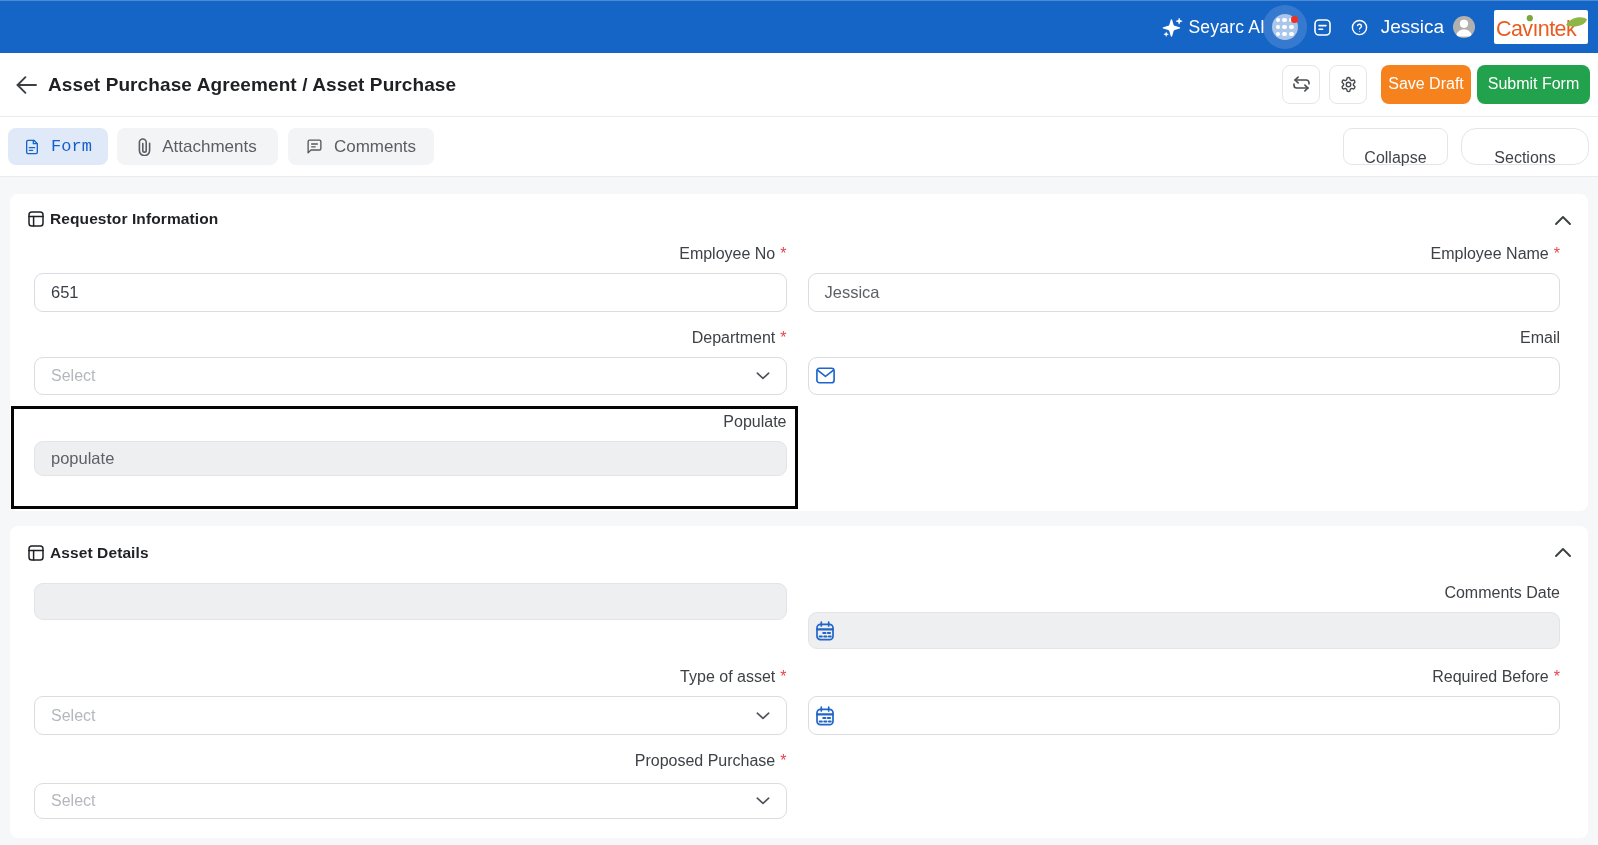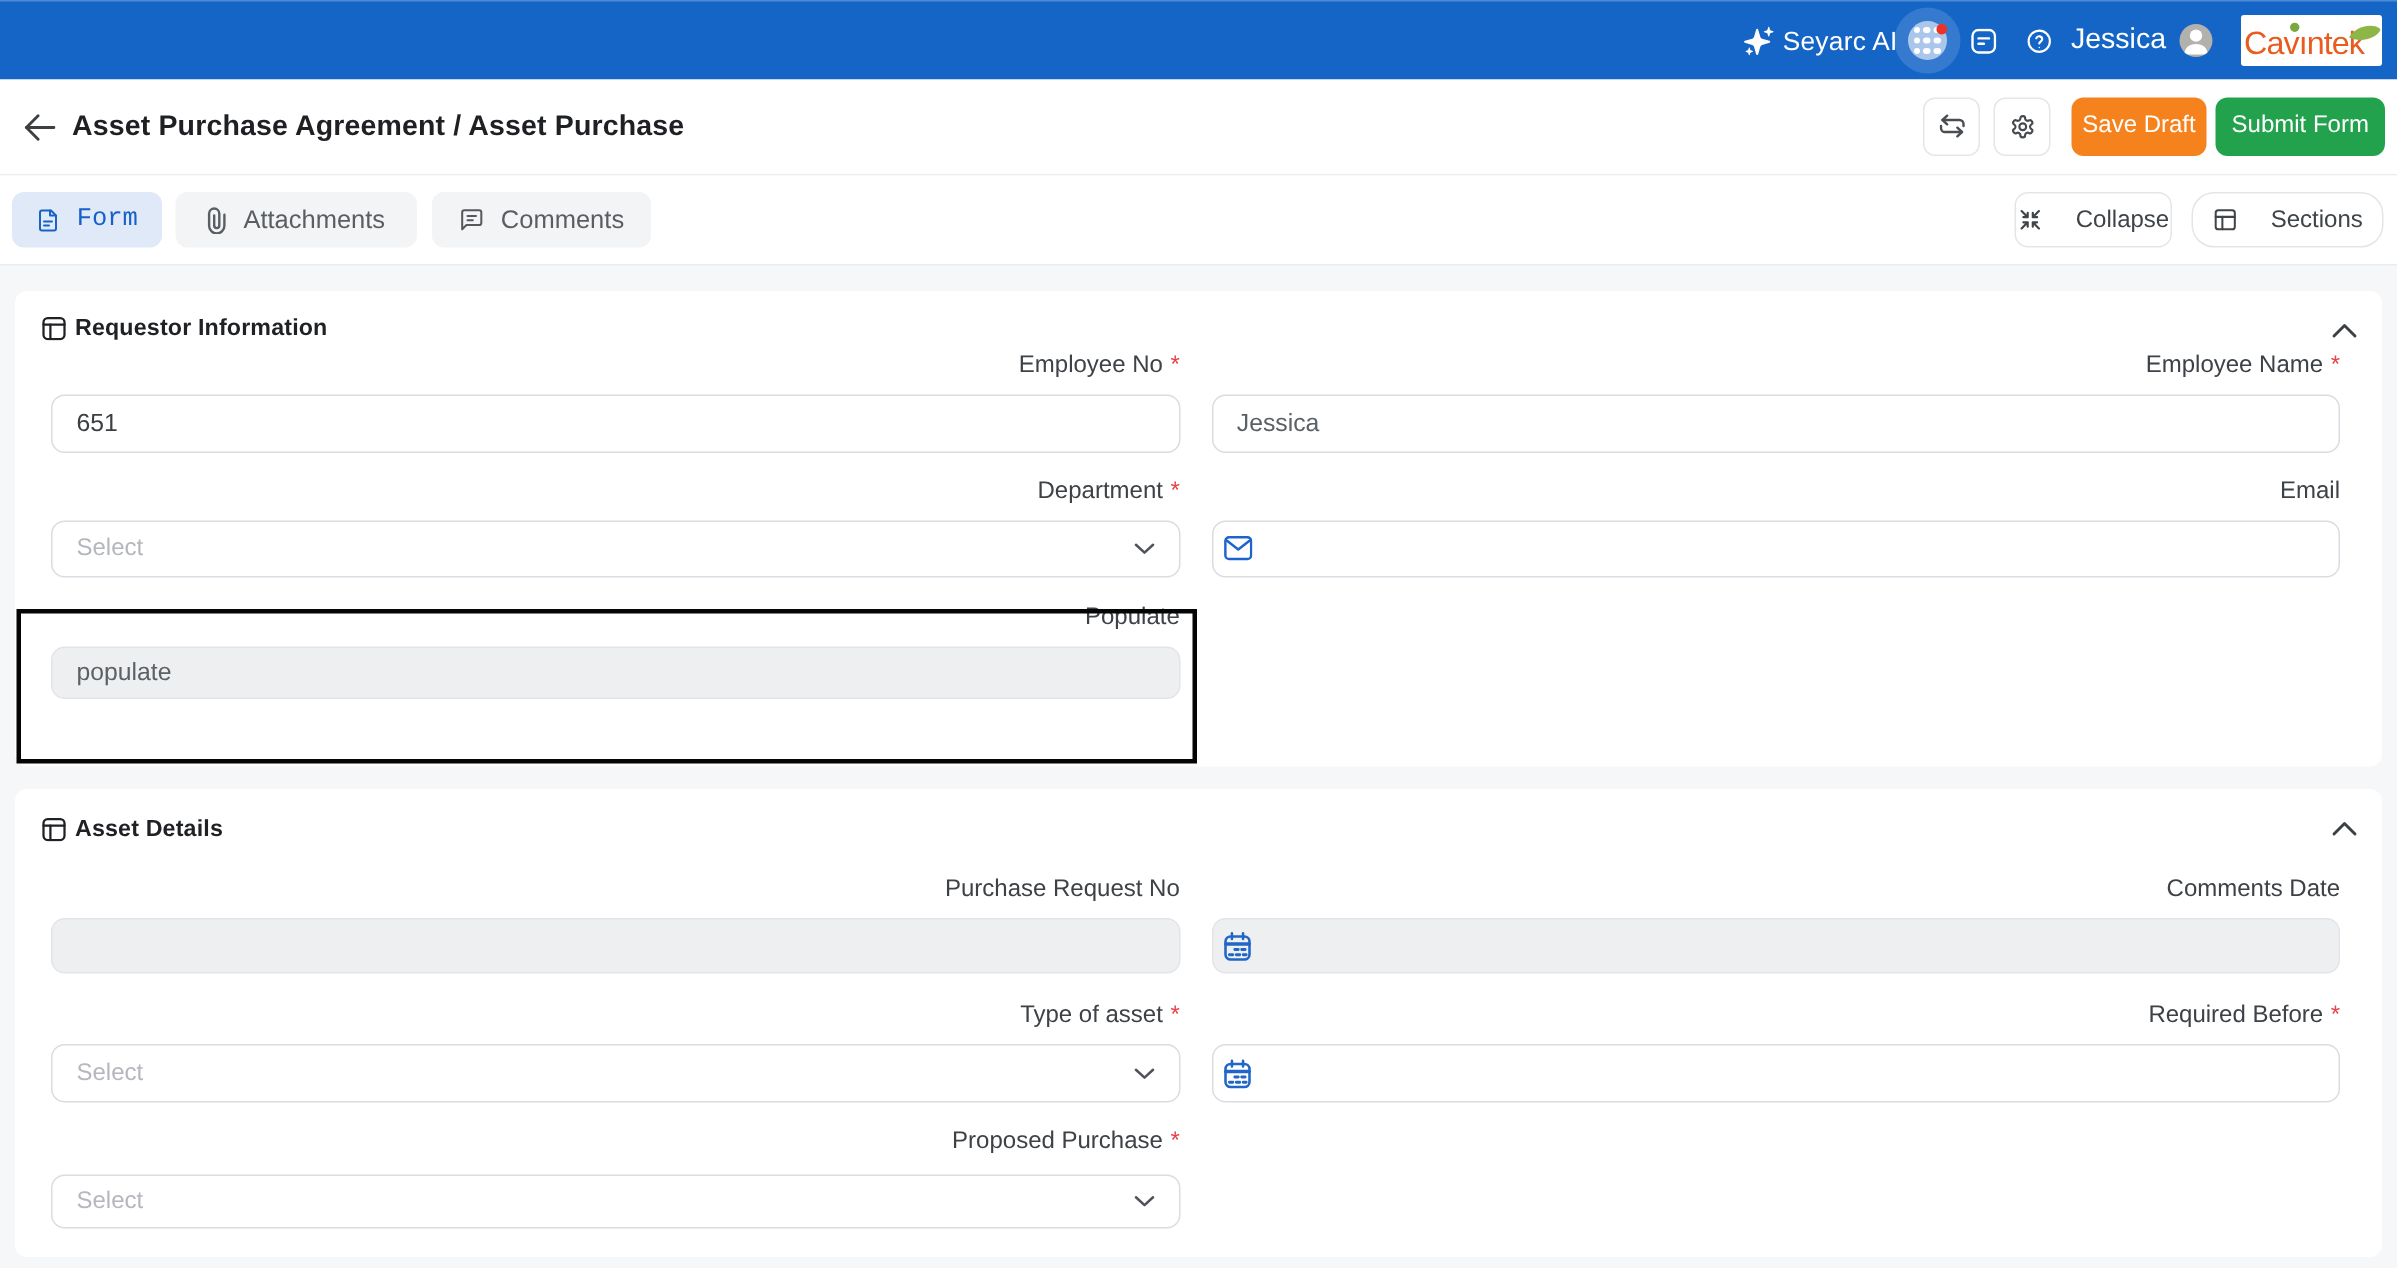--- a/index.html
+++ b/index.html
@@ -35,35 +35,35 @@
 .btn.green { width:113px; background:#22a24c; }
 
 
 .tabrow { height:60px; background:#fff; border-bottom:1px solid #e9ebef; display:flex; align-items:center; padding:0 9px 0 8px; }
 .tab { height:37px; border-radius:8px; display:flex; align-items:center; justify-content:center; gap:11px; font-size:17px; color:#5a5e63; background:#f3f4f6; }
 .tab.active { background:#e0e9f7; color:#1660cb; font-weight:500;font-family:Liberation Mono, monospace; }
 .tab.t1 { width:100px; }
 .tab.t2 { width:161px; margin-left:9px; }
 .tab.t3 { width:146px; margin-left:10px; }
 .viewbtns { margin-left:auto; display:flex; align-items:center; gap:13px; }
-.vbtn { height:37px; border:1px solid #e3e5e8; border-radius:9px; background:#fff; display:flex; align-items:center; justify-content:center; gap:22px; font-size:16px; color:#3f4449; }
+.vbtn { height:37px; border:1px solid #e3e5e8; border-radius:9px; background:#fff; display:flex; align-items:center; justify-content:center; gap:22px; font-size:16px; color:#3f4449;flex-direction:column; }
 .vbtn.collapse { width:105px; }
 .vbtn.sections { width:128px;border-radius:15px; }
 
 
 .content { padding:17px 10px 0;text-align:right; }
 .card { position:relative; background:#fff; border-radius:8px; padding:0 28px 0 24px; }
 .card1 { height:317px; margin-bottom:15px; }
 .card2 { height:312px; }
 .card-head { display:flex; align-items:center; gap:6px; margin-left:-6px; }
 .card1 .card-head { padding-top:16px; }
 .card2 .card-head { padding-top:18px; }
 .card-title { font-size:15.5px; font-weight:700; color:#1f2124; letter-spacing:.1px; }
 .chev-up { position:absolute; top:19.5px; right:16.5px; }
-.grid { display:grid; grid-template-columns:1fr 1fr; column-gap:21px; margin-top:6px; }
+.grid { display:grid; grid-template-columns:1fr 1fr; column-gap:21px; margin-top:16px; }
 .grid2 { margin-top:21px; }
 .field { }
 .field label { display:block; font-size:16px; color:#3e4247; height:20px; line-height:20px; margin-bottom:9px; }
 .req { color:#e8434a; margin-left:5px; }
 .ctrl { position:relative; height:39px; border:1px solid #d9dce1; border-radius:9px; background:#fff; display:flex; align-items:center; padding:0 16px; font-size:16.5px; color:#3a3f44; }
 .ctrl.gray { color:#5c6166; }
 .ctrl.disabled { background:#eeeff1; border-color:#e3e4e8; height:37px; }
 .ctrl .ph { color:#b4b7bc; font-size:16px; }
 .ctrl .chev { position:absolute; right:16px; top:50%; transform:translateY(-50%); }
 .ctrl.icon { padding-left:7px; }
@@ -258,21 +258,20 @@
           <path d="M5.6 5.4V15"></path>
         </svg>
       <span class="card-title">Asset Details</span>
     </div>
     <svg class="chev-up" width="18" height="12" viewBox="0 0 18 12" fill="none" stroke="#3c4043" stroke-width="1.9" stroke-linecap="round" stroke-linejoin="round">
         <path d="m2 10 7-7 7 7"></path>
       </svg>
 
     <div class="grid grid2">
       <div class="field">
-        <label>Purchase Request No</label>
         <div class="ctrl disabled"></div>
       </div>
       <div class="field">
         <label>Comments Date</label>
         <div class="ctrl disabled icon">
           <svg width="18" height="20" viewBox="0 0 18 20" fill="none" stroke="#2166c6" stroke-width="1.7" stroke-linecap="round">
               <rect x="1" y="3.3" width="16" height="15.4" rx="3.4"></rect>
               <path d="M5.3 1.2v3.8M12.7 1.2v3.8"></path>
               <path d="M1.2 8.3h15.6" stroke-width="2.3"></path>
               <path d="M7.2 12h2.3M11.8 12h2.3M3.6 15.5h2.3M8.2 15.5h2.3M12.8 15.5h2" stroke-width="1.9"></path>

